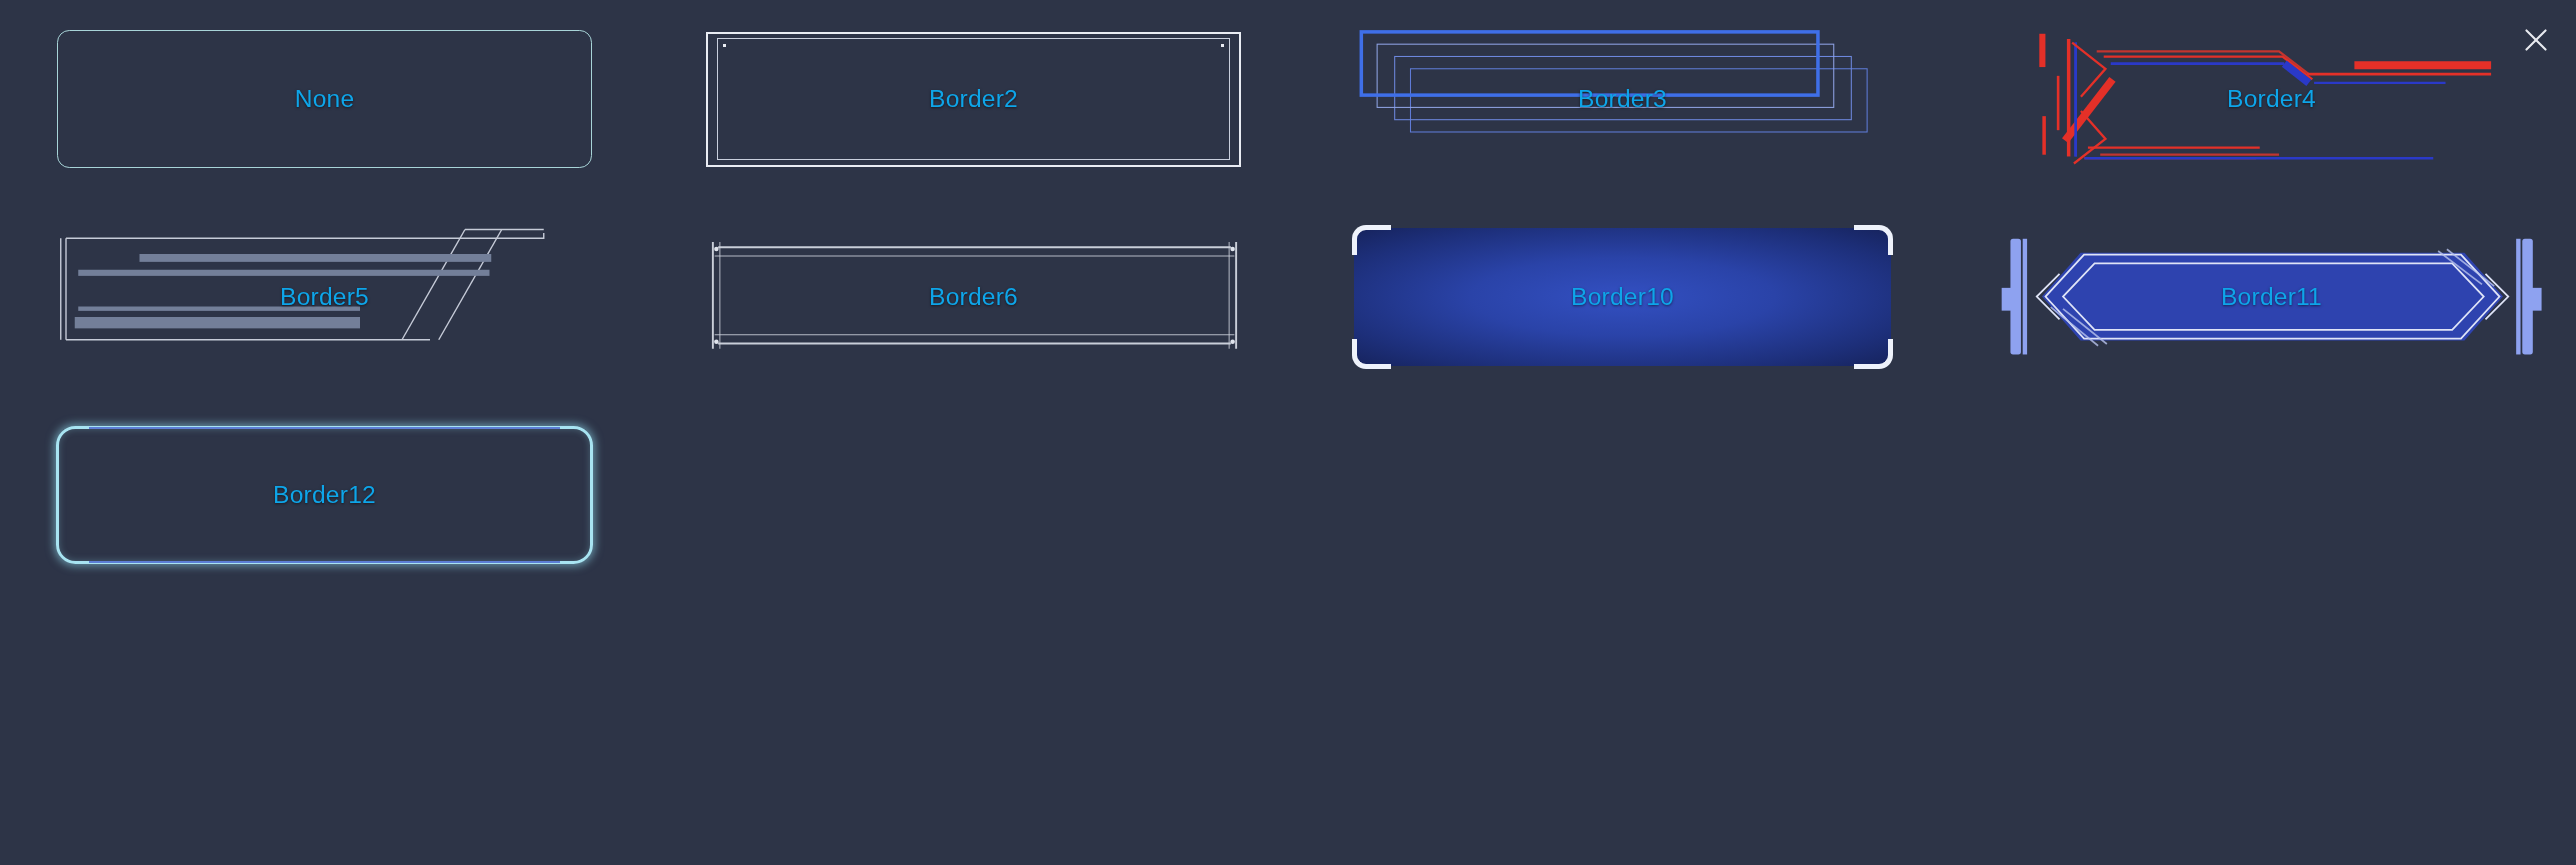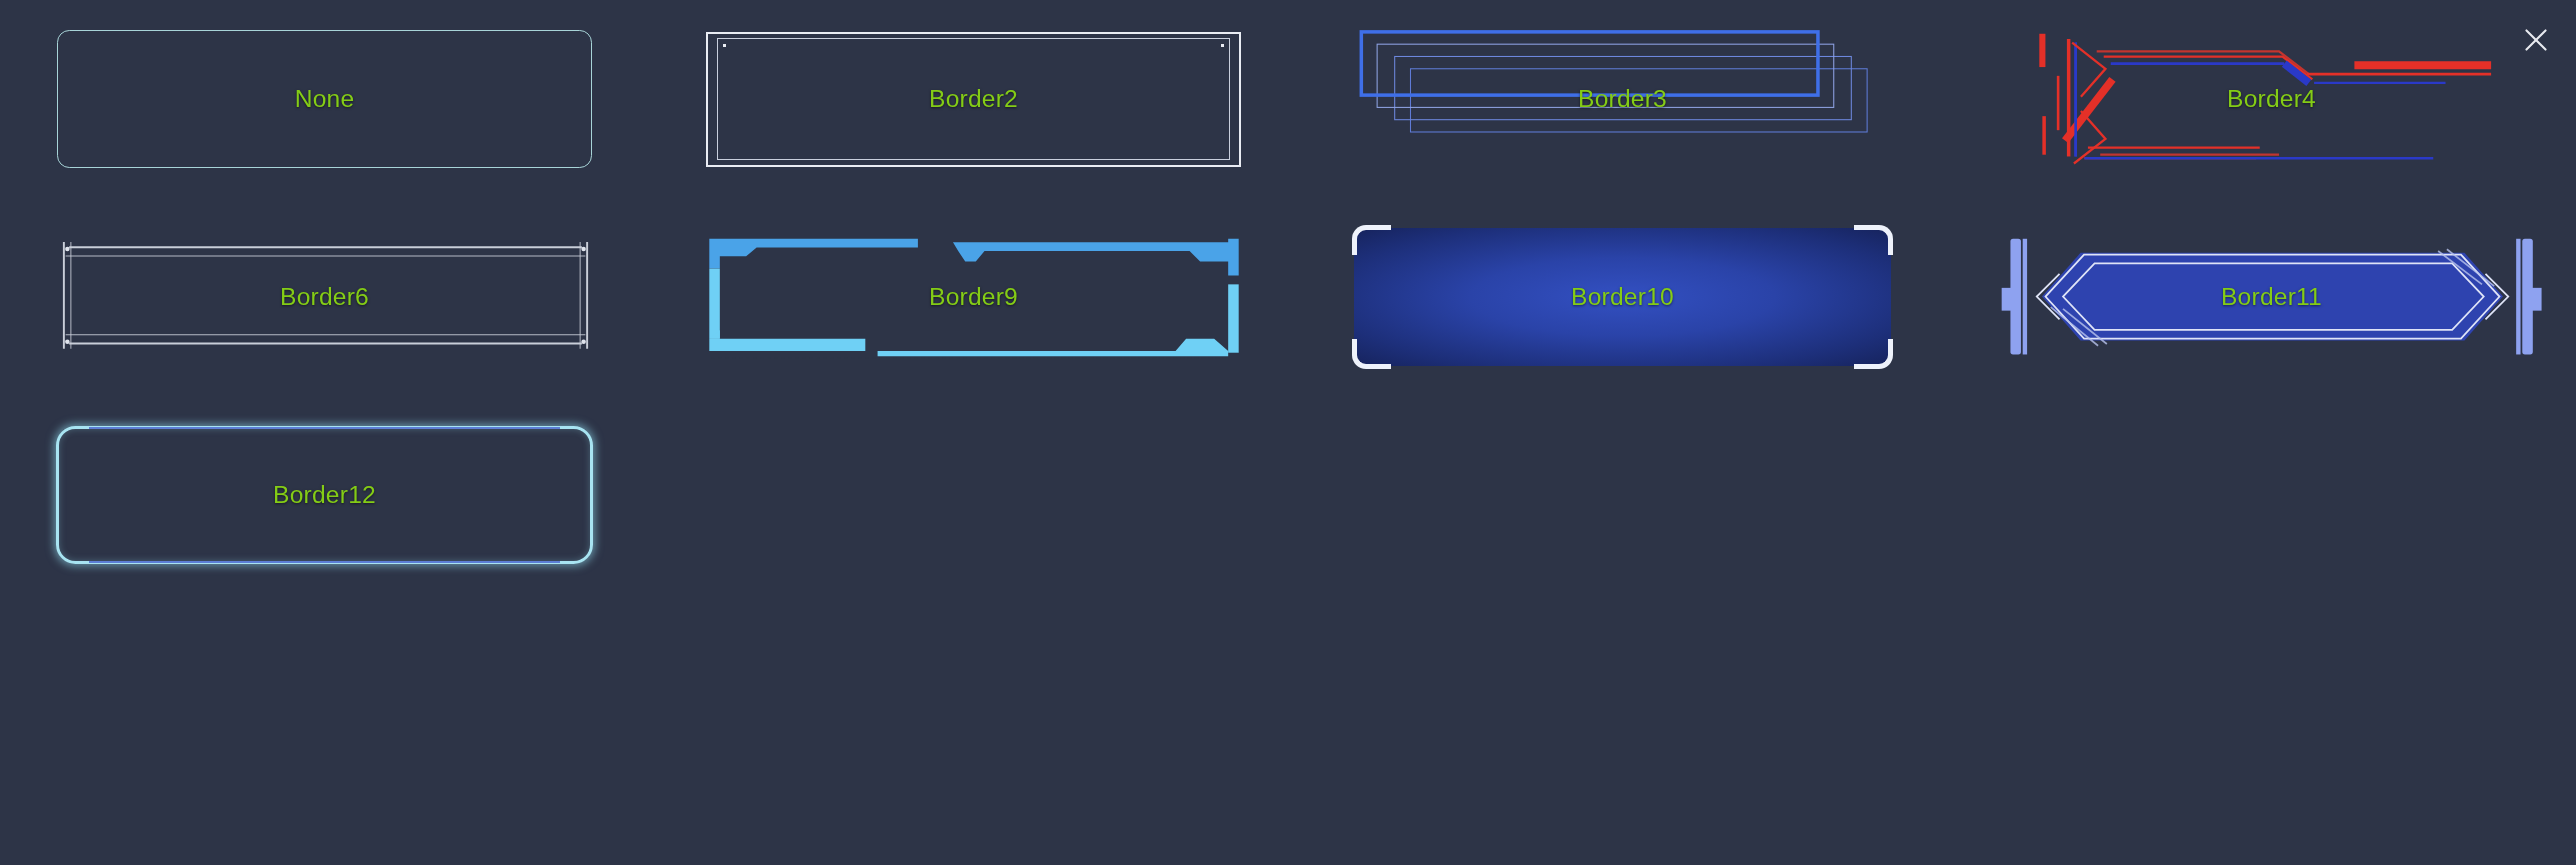--- a/index.html
+++ b/index.html
@@ -35,21 +35,21 @@
     display: flex; align-items: center; justify-content: center;
     cursor: pointer;
   }
   .preview {
     position: relative;
     width: 526px; height: 114px;
     display: flex; align-items: center; justify-content: center;
   }
   .label {
     position: relative; z-index: 20;
-    color: #84cc16;
+    color: #0ea5e9;
     font-size: 24.6px;
     letter-spacing: 0.2px;
     text-shadow: 0 0.9px 2.6px rgba(0,0,0,.55);
     white-space: nowrap;
     pointer-events: none;
   }
   .art { position: absolute; inset: 0; z-index: 5; pointer-events: none; }
   .art svg { position: absolute; overflow: visible; }
 
   
@@ -177,20 +177,44 @@
               <path d="M100,140 L296,140" stroke="#e43028" stroke-width="2.6"></path>
               <path d="M96,152 L292,152" stroke="#e43028" stroke-width="2.6"></path>
               <path d="M96,152 L494,152" stroke="#2a39c8" stroke-width="3"></path>
             </g>
           </svg>
         </div>
         <span class="label">Border4</span>
       </div>
     </div>
 
+    <div class="cell">
+      <div class="preview">
+        <div class="art">
+          <svg width="544" height="140" viewBox="0 0 620 160" style="left:-8.8px;top:-14px;">
+            <g stroke="#c6cbd8" fill="none" stroke-width="1.6">
+              <path d="M8,14 L8,130"></path>
+              <path d="M14,14 L560,14 L560,8"></path>
+              <path d="M14,130 L430,130"></path>
+              <path d="M14,14 L14,130"></path>
+              <path d="M398,130 L470,4"></path>
+              <path d="M440,130 L512,4"></path>
+              <path d="M470,4 L560,4"></path>
+            </g>
+            <g fill="#737f99">
+              <rect x="98" y="32" width="402" height="9"></rect>
+              <rect x="28" y="50" width="470" height="7"></rect>
+              <rect x="28" y="92" width="322" height="5"></rect>
+              <rect x="24" y="104" width="326" height="13"></rect>
+            </g>
+          </svg>
+        </div>
+        <span class="label">Border5</span>
+      </div>
+    </div>
 
     <div class="cell">
       <div class="preview">
         <div class="art">
           <svg width="553" height="140" viewBox="0 0 630 160" style="left:-12.3px;top:-12.3px;">
             <g stroke="#c9ced9" fill="none">
               <path d="M22,22 L608,22" stroke-width="2.4"></path>
               <path d="M18,32 L612,32" stroke-width="1"></path>
               <path d="M22,132 L608,132" stroke-width="2.4"></path>
               <path d="M18,122 L612,122" stroke-width="1"></path>
@@ -206,44 +230,20 @@
               <circle cx="610" cy="130" r="2.6"></circle>
             </g>
           </svg>
         </div>
         <span class="label">Border6</span>
       </div>
     </div>
 
 
 
-    <div class="cell">
-      <div class="preview">
-        <div class="art">
-          <svg width="544" height="149" viewBox="0 0 620 170" style="left:-8.8px;top:-17.5px;">
-            <g fill="#4aa3e8">
-              <path d="M8,18 L246,18 L246,28 L62,28 L50,38 L20,38 L20,52 L8,52 Z"></path>
-              <path d="M286,22 L600,22 L600,18 L612,18 L612,60 L600,60 L600,44 L568,44 L556,32 L322,32 L312,44 L300,44 L292,32 Z"></path>
-            </g>
-            <g fill="#6fd0f5">
-              <path d="M8,52 L20,52 L20,132 L8,132 Z"></path>
-              <path d="M600,70 L612,70 L612,148 L600,148 Z"></path>
-              <path d="M8,132 L186,132 L186,146 L8,146 Z"></path>
-              <path d="M200,146 L540,146 L552,132 L584,132 L600,146 L600,152 L200,152 Z"></path>
-              <path d="M20,122 L20,132 L8,132 Z"></path>
-            </g>
-            <path d="M8,20 L8,150 M612,20 L612,150" stroke="#2d3447" stroke-width="0" fill="none"></path>
-            <g fill="none" stroke="#2d3447" stroke-width="1.4" stroke-dasharray="4 4">
-              <path d="M10,154 L598,154"></path>
-            </g>
-          </svg>
-        </div>
-        <span class="label">Border9</span>
-      </div>
-    </div>
 
     <div class="cell">
       <div class="preview">
         <div class="bd10-panel">
           <i class="tl"></i>
           <i class="tr"></i>
           <i class="bl"></i>
           <i class="br"></i>
         </div>
         <span class="label">Border10</span>

